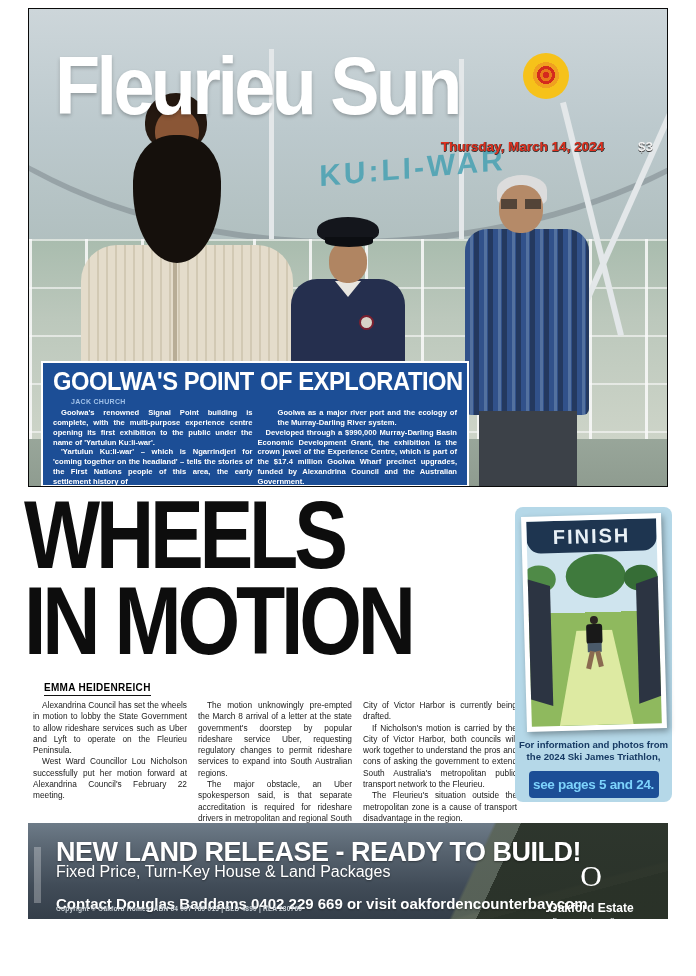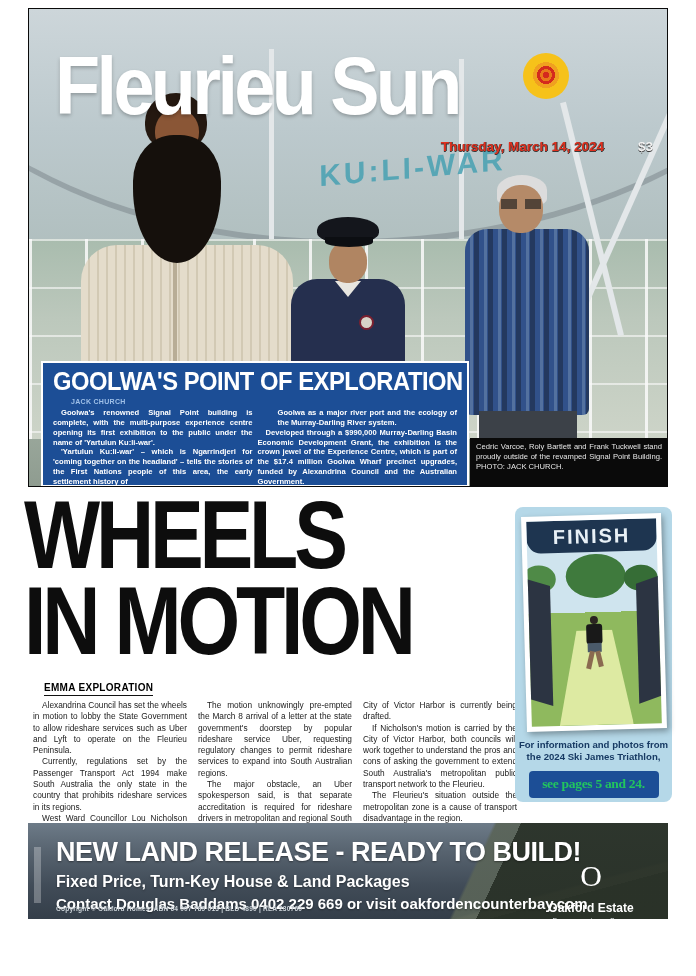--- a/index.html
+++ b/index.html
@@ -112,32 +112,32 @@
   .path { position:absolute; left:28px; top:110px; width:74px; height:95px; background:#ddeaa2;
     clip-path:polygon(26% 0,74% 0,100% 100%,0 100%); }
   .runner-head { position:absolute; left:61px; top:96px; width:8px; height:8px; background:#2a2420; border-radius:50%; }
   .runner-body { position:absolute; left:57px; top:104px; width:16px; height:20px; background:#191919; border-radius:3px; }
   .runner-shorts { position:absolute; left:58px; top:123px; width:14px; height:9px; background:#4a5a6a; }
   .runner-leg1 { position:absolute; left:58px; top:131px; width:5px; height:18px; background:#8a6a50; transform:rotate(14deg); }
   .runner-leg2 { position:absolute; left:67px; top:131px; width:5px; height:16px; background:#8a6a50; transform:rotate(-12deg); }
   .promo-text { margin-top:9px; text-align:center; color:#173a63; font-size:9.6px; font-weight:800; line-height:1.25; }
   .promo-button { margin:8px auto 0; width:130px; height:27px; background:#1c4e96; border-radius:4px;
     display:flex; align-items:center; justify-content:center; cursor:pointer; }
-  .promo-button span { color:#22c55e; font-size:13.5px; font-weight:900; letter-spacing:-.3px;font-family:Liberation Serif, serif; }
+  .promo-button span { color:#7dd3fc; font-size:13.5px; font-weight:900; letter-spacing:-.3px; }
 
   
   .ad { position:absolute; left:28px; top:823px; width:640px; height:96px; overflow:hidden;
     background:
       linear-gradient(115deg, rgba(0,0,0,0) 68%, rgba(90,100,88,.9) 68.5% 72%, rgba(42,50,40,.95) 72% 100%),
       linear-gradient(165deg, rgba(0,0,0,0) 78%, rgba(196,180,144,.5) 79% 82%, rgba(40,48,40,.9) 82% 100%),
       linear-gradient(180deg,#6d7b88 0%,#57636f 30%,#414c58 65%,#343e49 100%);
   }
   .ad-headline { position:absolute; left:28px; top:14px; color:#fff; font-size:27px; font-weight:900;
     letter-spacing:-.5px; text-shadow:0 1px 2px rgba(0,0,0,.4); white-space:nowrap; }
-  .ad-sub { position:absolute; left:28px; top:50px; color:#fff; font-size:16px; font-weight:700; text-shadow:0 1px 2px rgba(0,0,0,.4); }
+  .ad-sub { position:absolute; left:28px; top:40px; color:#fff; font-size:16px; font-weight:400; text-shadow:0 1px 2px rgba(0,0,0,.4); }
   .ad-contact { position:absolute; left:28px; top:72px; color:#fff; font-size:15px; font-weight:600; text-shadow:0 1px 2px rgba(0,0,0,.4); }
   .ad-copyright { position:absolute; left:28px; bottom:7px; color:#cdd4da; font-size:6.6px; font-weight:600; letter-spacing:.2px; }
   .ad-vertical-strip { position:absolute; left:6px; top:24px; width:7px; height:56px; background:rgba(255,255,255,.28); }
   .ad-logo { position:absolute; right:22px; top:38px; width:110px; text-align:center; color:#fff; }
   .ad-logo .o { font-family:"Liberation Serif", serif; font-size:30px; line-height:1; }
   .ad-logo .name { font-size:12px; font-weight:700; margin-top:10px; white-space:nowrap; }
   .ad-logo .sub { font-size:6.8px; letter-spacing:2.5px; color:#dde2e6; margin-top:2px; }
 </style>
 </head>
 <body>
@@ -193,33 +193,31 @@
           <p>'Yartulun Ku:li-war' – which is Ngarrindjeri for 'coming together on the headland' – tells the stories of the First Nations people of this area, the early settlement history of</p>
         </div>
         <div class="lead-col">
           <p class="cont">Goolwa as a major river port and the ecology of the Murray-Darling River system.</p>
           <p>Developed through a $990,000 Murray-Darling Basin Economic Development Grant, the exhibition is the crown jewel of the Experience Centre, which is part of the $17.4 million Goolwa Wharf precinct upgrades, funded by Alexandrina Council and the Australian Government.</p>
 
         </div>
       </div>
     </div>
 
-    <div class="photo-caption">Cedric Varcoe, Roly Bartlett and Frank Tuckwell stand proudly outside of the revamped Signal Point Building. PHOTO: JACK CHURCH.</div>
   </div>
 
   <div class="headline">
     <div>WHEELS</div>
     <div>IN MOTION</div>
   </div>
 
-  <div class="article-byline">EMMA EXPLORATION</div>
+  <div class="article-byline">EMMA HEIDENREICH</div>
   <div class="article-cols">
     <div class="a-col">
       <p>Alexandrina Council has set the wheels in motion to lobby the State Government to allow rideshare services such as Uber and Lyft to operate on the Fleurieu Peninsula.</p>
-      <p>Currently, regulations set by the Passenger Transport Act 1994 make South Australia the only state in the country that prohibits rideshare services in its regions.</p>
       <p>West Ward Councillor Lou Nicholson successfully put her motion forward at Alexandrina Council's February 22 meeting.</p>
     </div>
     <div class="a-col">
       <p>The motion unknowingly pre-empted the March 8 arrival of a letter at the state government's doorstep by popular rideshare service Uber, requesting regulatory changes to permit rideshare services to expand into South Australian regions.</p>
       <p>The major obstacle, an Uber spokesperson said, is that separate accreditation is required for rideshare drivers in metropolitan and regional South Australia to operate and drivers are not permitted to hold both accreditations simultaneously.</p>
       <p>A letter from Alexandrina Council to the</p>
     </div>
     <div class="a-col">
       <p class="cont">City of Victor Harbor is currently being drafted.</p>
       <p>If Nicholson's motion is carried by the City of Victor Harbor, both councils will work together to understand the pros and cons of asking the government to extend South Australia's metropolitan public transport network to the Fleurieu.</p>

